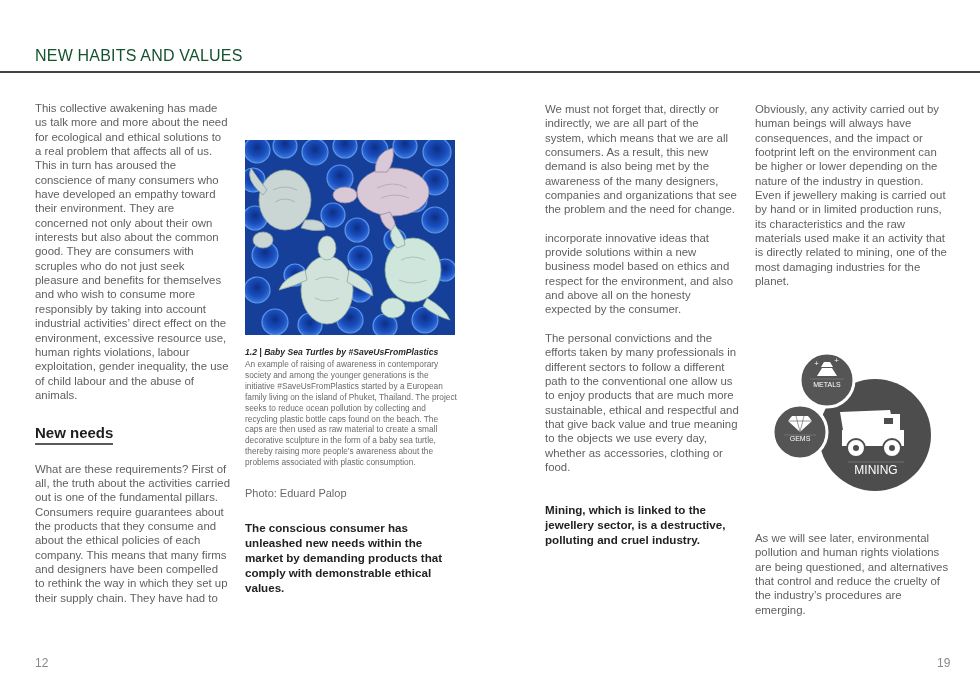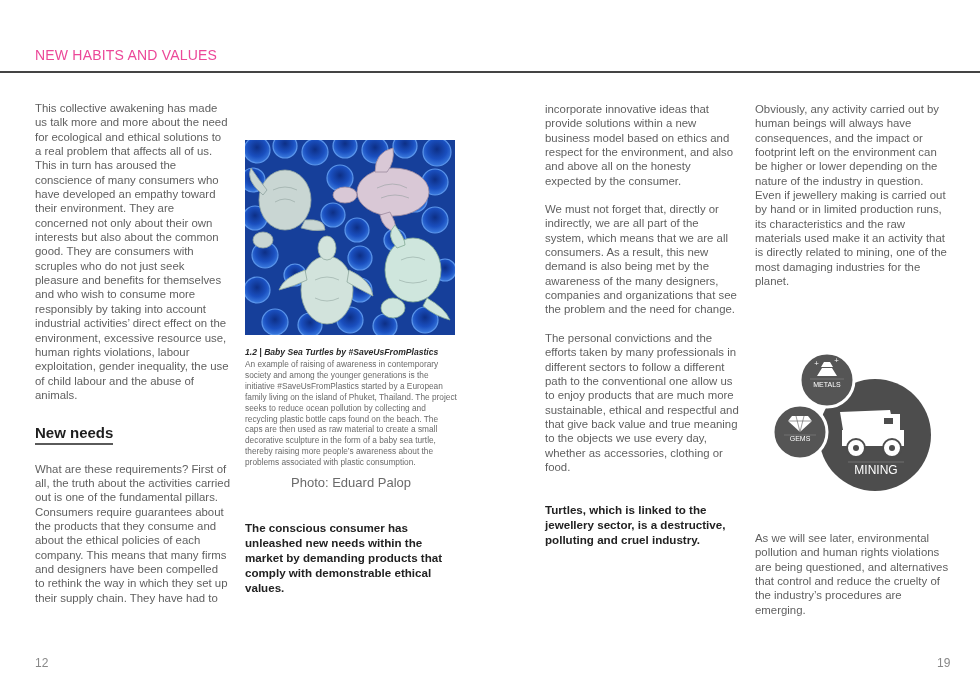--- a/index.html
+++ b/index.html
@@ -1,31 +1,31 @@
 <!DOCTYPE html>
 <html><head>
 <meta charset="utf-8">
 <style>
   * { box-sizing: border-box; margin: 0; padding: 0; }
   html, body { width: 980px; height: 700px; background: #ffffff; overflow: hidden; }
   body { position: relative; font-family: "Liberation Sans", sans-serif; color: #555555; }
 
-  .running-head { position: absolute; left: 35px; top: 47px; font-size: 14px; letter-spacing: 0.2px; color: #ec4899; }
+  .running-head { position: absolute; left: 35px; top: 47px; font-size: 16px; letter-spacing: 0.2px; color: #14532d; }
   .head-rule { position: absolute; left: 0; top: 71px; width: 980px; height: 2px; background: #444; }
 
   .col { position: absolute; font-size: 11.4px; line-height: 14.35px; color: #5f5f5f; }
   .col p { margin-bottom: 14px; }
 
   .h2 { font-size: 15px; font-weight: bold; color: #1e1e1e; display: inline-block; padding-bottom: 2px; border-bottom: 2px solid #5a5a5a; }
 
   .quote { font-size: 11.6px; font-weight: bold; line-height: 15px; color: #222; }
 
   .caption-title { font-size: 8.6px; font-weight: bold; color: #2a2a2a; line-height: 11px; margin-bottom: 1px; font-style: italic; }
   .caption-body { font-size: 8.3px; line-height: 10.9px; color: #6a6a6a; }
-  .caption-credit { font-size: 13px; color: #6a6a6a; margin-top: 8px; text-align: center; }
+  .caption-credit { font-size: 11px; color: #6a6a6a; margin-top: 18px; }
 
   .photo { position: absolute; left: 245px; top: 140px; width: 210px; height: 195px; overflow: hidden; background: #1b4aa3; }
 
   .folio { position: absolute; top: 656px; font-size: 12px; color: #888; }
 </style>
 </head>
 <body>
 
 <div class="running-head">NEW HABITS AND VALUES</div>
 <div class="head-rule"></div>
@@ -111,24 +111,24 @@
 
 <div class="col" style="left:245px; top:347px; width:212px;">
   <div class="caption-title">1.2 | Baby Sea Turtles by #SaveUsFromPlastics</div>
   <div class="caption-body">An example of raising of awareness in contemporary society and among the younger generations is the initiative #SaveUsFromPlastics started by a European family living on the island of Phuket, Thailand. The project seeks to reduce ocean pollution by collecting and recycling plastic bottle caps found on the beach. The caps are then used as raw material to create a small decorative sculpture in the form of a baby sea turtle, thereby raising more people’s awareness about the problems associated with plastic consumption.</div>
   <div class="caption-credit">Photo: Eduard Palop</div>
 </div>
 
 <div class="col quote" style="left:245px; top:520px; width:215px;">The conscious consumer has unleashed new needs within the market by demanding products that comply with demonstrable ethical values.</div>
 
 <div class="col" style="left:545px; top:102px; width:195px;">
+  <p>We must not forget that, directly or indirectly, we are all part of the system, which means that we are all consumers. As a result, this new demand is also being met by the awareness of the many designers, companies and organizations that see the problem and the need for change.</p>
   <p>incorporate innovative ideas that provide solutions within a new business model based on ethics and respect for the environment, and also and above all on the honesty expected by the consumer.</p>
-  <p>We must not forget that, directly or indirectly, we are all part of the system, which means that we are all consumers. As a result, this new demand is also being met by the awareness of the many designers, companies and organizations that see the problem and the need for change.</p>
   <p style="margin-bottom:28px;">The personal convictions and the efforts taken by many professionals in different sectors to follow a different path to the conventional one allow us to enjoy products that are much more sustainable, ethical and respectful and that give back value and true meaning to the objects we use every day, whether as accessories, clothing or food.</p>
-  <div class="quote">Turtles, which is linked to the jewellery sector, is a destructive, polluting and cruel industry.</div>
+  <div class="quote">Mining, which is linked to the jewellery sector, is a destructive, polluting and cruel industry.</div>
 </div>
 
 <div class="col" style="left:755px; top:102px; width:195px;">
   <p>Obviously, any activity carried out by human beings will always have consequences, and the impact or footprint left on the environment can be higher or lower depending on the nature of the industry in question. Even if jewellery making is carried out by hand or in limited production runs, its characteristics and the raw materials used make it an activity that is directly related to mining, one of the most damaging industries for the planet.</p>
 </div>
 
 <div style="position:absolute; left:770px; top:350px; width:170px; height:145px;">
   <svg width="170" height="145" viewBox="0 0 170 145">
 
     <circle cx="105" cy="85" r="56" fill="#4d4d4d"></circle>

